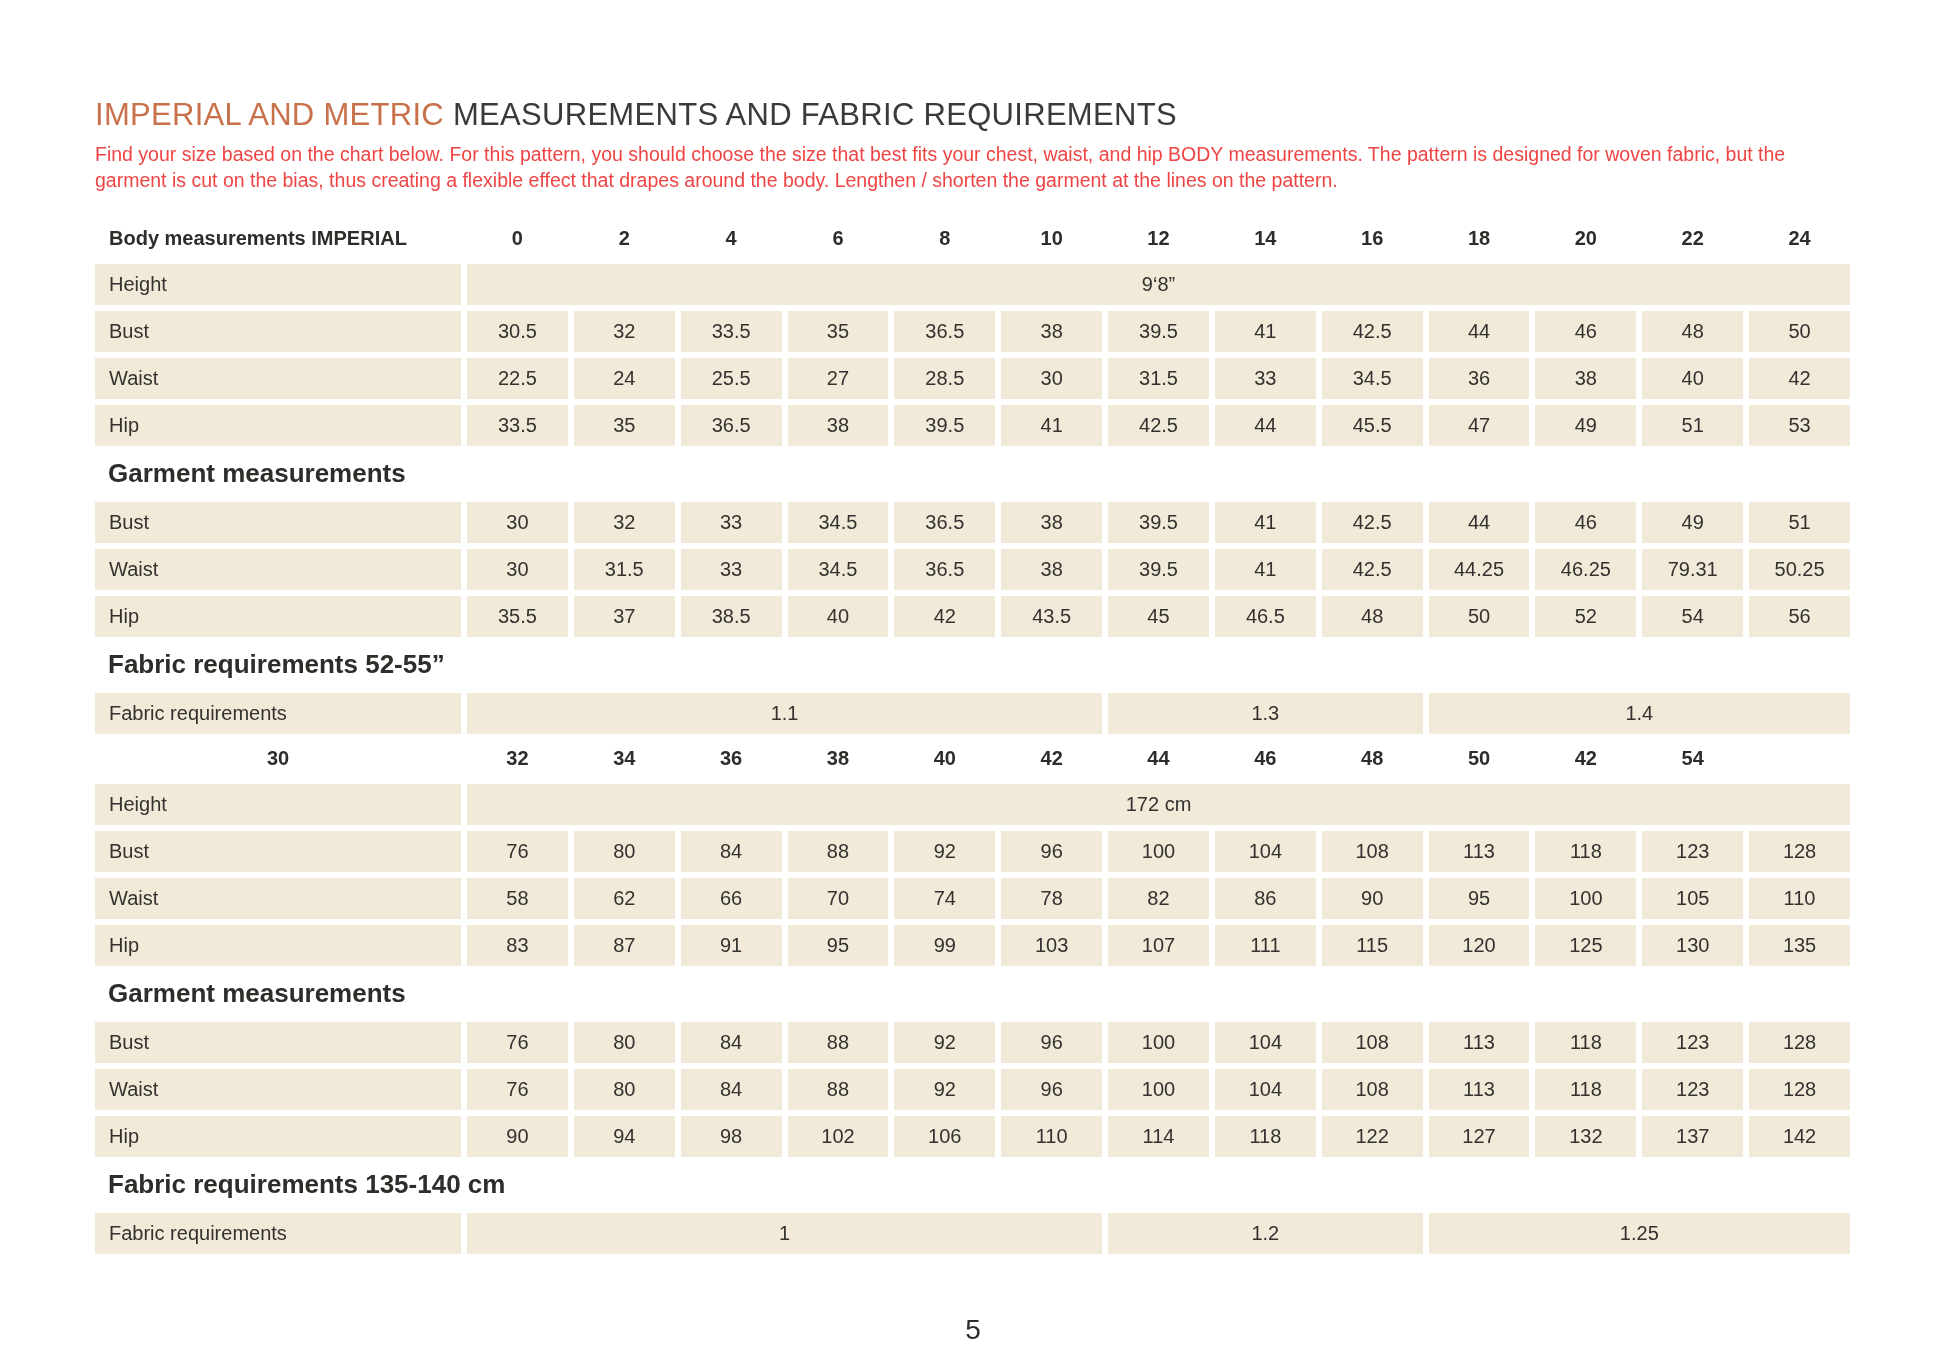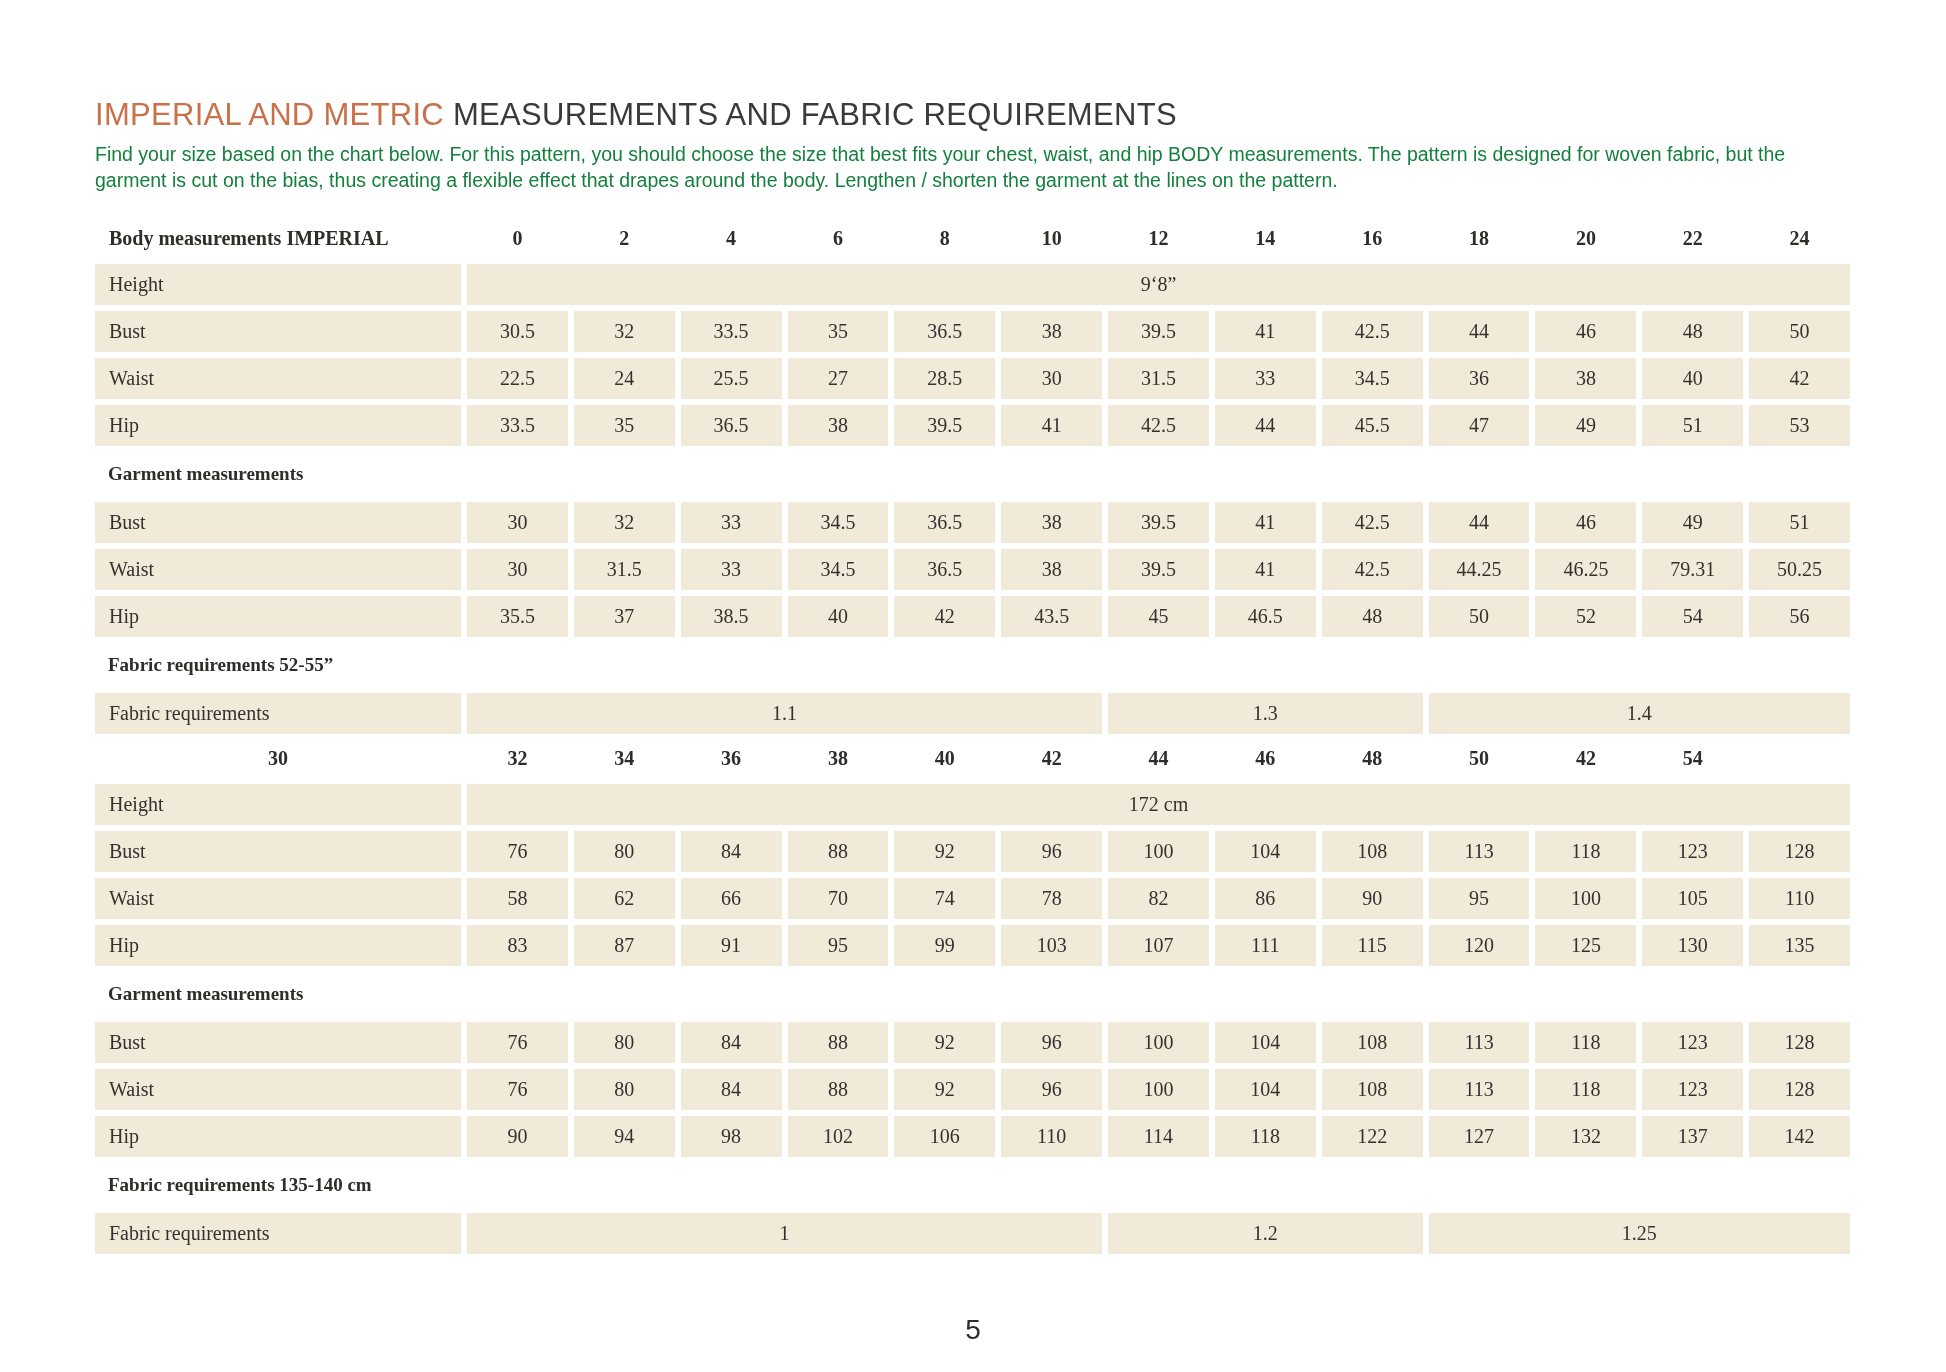--- a/index.html
+++ b/index.html
@@ -22,30 +22,29 @@
     font-weight: 500;
     line-height: 1.1;
     white-space: nowrap;
   }
   .title-highlight { color: var(--accent, #c8714a); }
   .title-rest { color: var(--heading-text, #3a3a3a); }
   .intro {
     margin-top: 10px;
     font-size: 19.5px;
     line-height: 1.33;
-    color: #15803d;
+    color: #ef4444;
     max-width: 1760px;
   }
   .size-table { margin-top: 26px; }
   .trow {
     display: grid;
     grid-template-columns: 366px repeat(13, 1fr);
     column-gap: 6px;
     margin-bottom: 6px;
-    font-family: Liberation Serif, serif;
   }
   .trow.section { grid-template-columns: 1fr; }
   .cell {
     display: flex;
     align-items: center;
     font-size: 20px;
     color: #33322f;
     min-height: 41px;
   }
   .shaded { background: var(--cell-bg, #f2ead9); }
@@ -56,21 +55,21 @@
     background: #ffffff;
     min-height: 38px;
     color: #2e2d2a;
   }
   .section-cell {
     font-weight: bold;
     background: #ffffff;
     min-height: 44px;
     padding-left: 13px;
     color: #2e2d2a;
-    font-size: 19px;
+    font-size: 26px;
   }
   .page-number {
     position: absolute;
     bottom: 26px;
     left: 0;
     width: 100%;
     text-align: center;
     font-size: 28px;
     color: #2e2d2a;
   }

